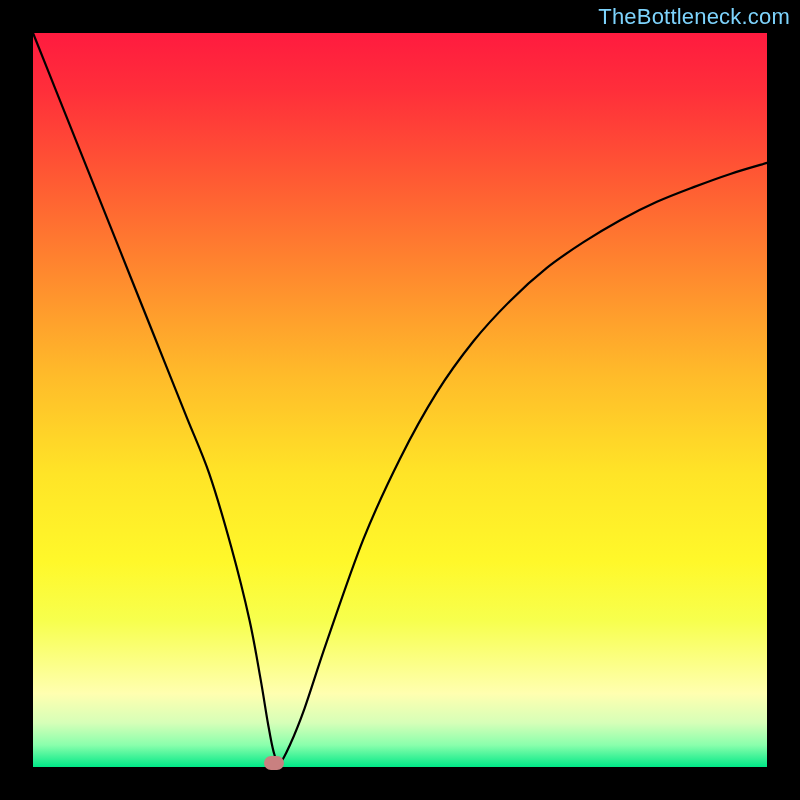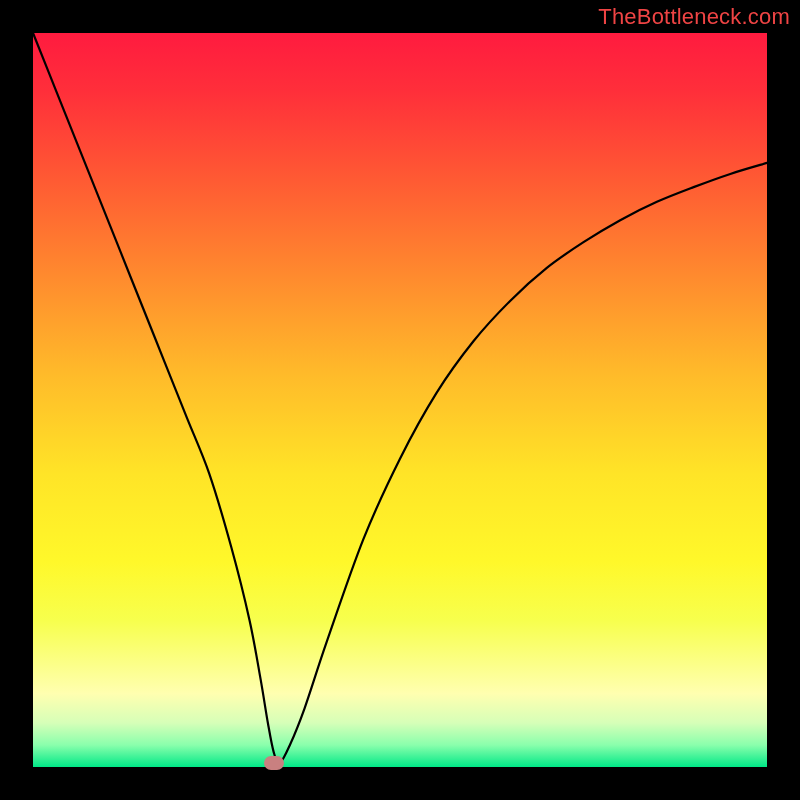--- a/index.html
+++ b/index.html
@@ -51,21 +51,21 @@
     border-radius: 7px;
     background: #c98080;
     transform: translate(-50%, -50%);
   }
   .watermark {
     position: absolute;
     top: 4px;
     right: 10px;
     font-family: Arial, Helvetica, sans-serif;
     font-size: 22px;
-    color: #ef4444;
+    color: #7dd3fc;
     letter-spacing: 0.2px;
     user-select: none;
   }
 </style>
 </head>
 <body>
 
 <div class="frame">
   <div class="plot-area">
     <svg class="curve" viewBox="0 0 734 734" preserveAspectRatio="none">

